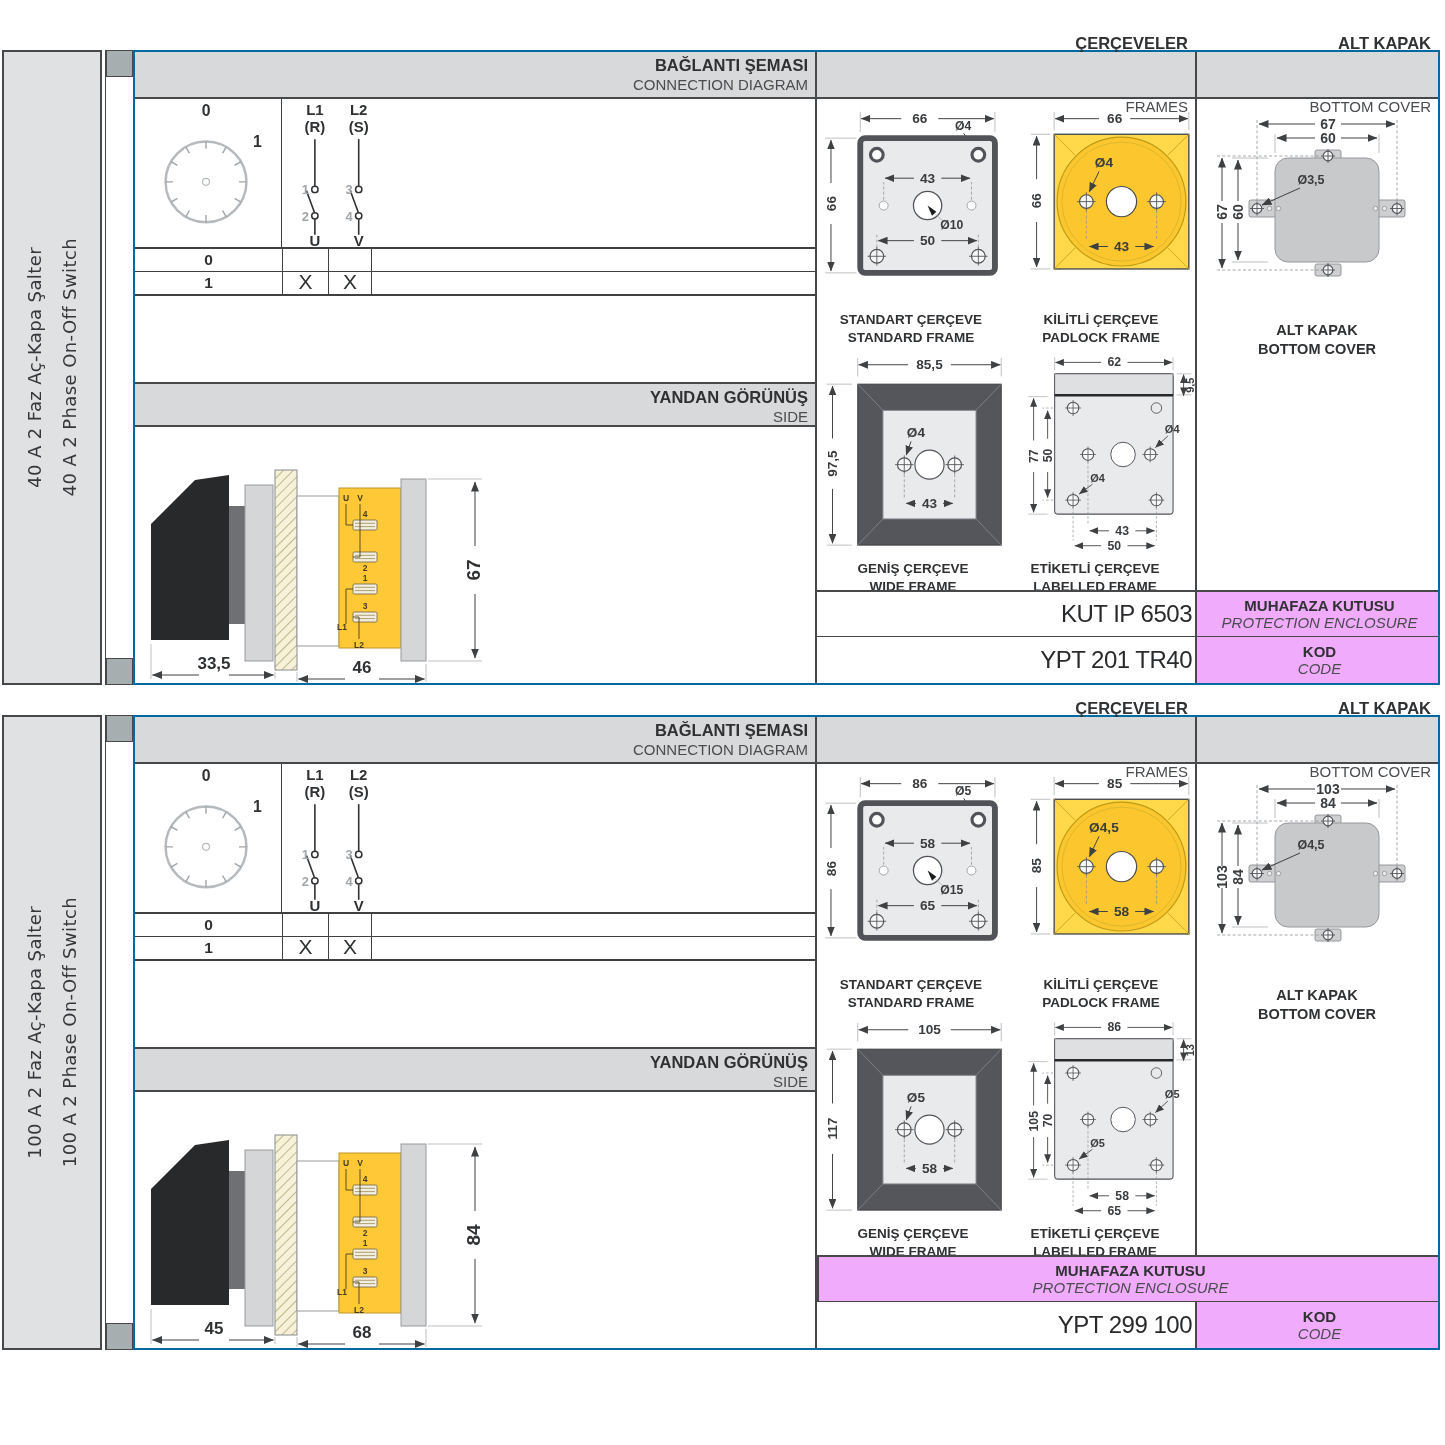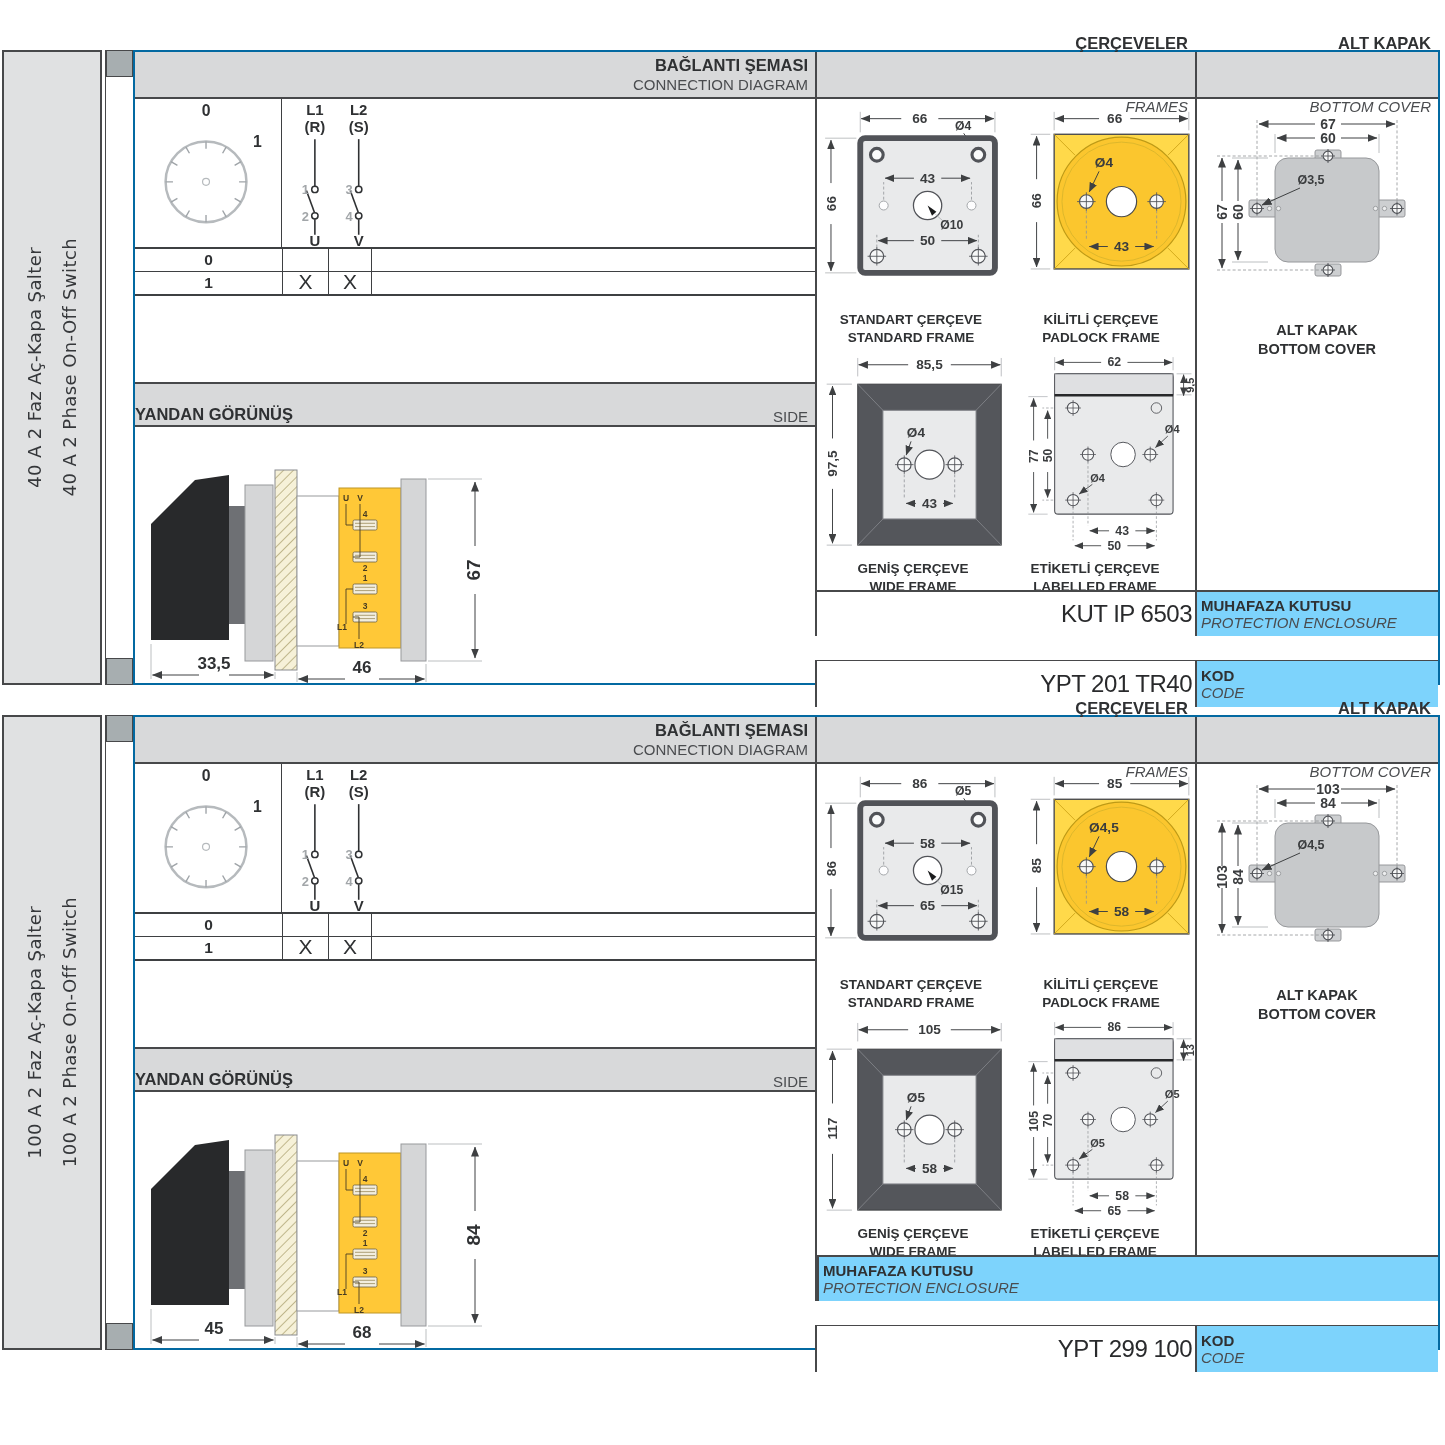--- a/index.html
+++ b/index.html
@@ -18,54 +18,54 @@
       border:1.6px solid #47484A;box-sizing:border-box;}
   .sq.b{bottom:0;}
   
   .main{position:absolute;left:131px;top:0;width:1307px;height:635px;background:#fff;
         border:2px solid #0369a1;box-sizing:border-box;}
   .hdr{position:absolute;top:0;height:47px;background:#D8D9DA;border-bottom:2px solid #47484A;
        box-sizing:border-box;display:flex;flex-direction:column;justify-content:center;
        align-items:flex-end;padding-right:7px;}
   .h-tr{font-weight:700;font-size:16.5px;color:#2F3133;line-height:1.2;}
   .h-en{font-size:15px;color:#4A4C4F;line-height:1.15;}
-  .it{font-style:italic;margin-top:12px;}
+  .it{margin-top:12px;}
   .bl{border-left:2px solid #47484A;gap:32px;}
   
   .dialbox{position:absolute;left:0;top:47px;width:147px;height:148px;
            border-right:1.6px solid #3E4042;box-sizing:border-box;}
   .swsvg{position:absolute;left:147px;top:47px;}
   .ctable{position:absolute;left:0;top:195px;width:680px;border-top:2px solid #3E4042;
           border-bottom:2px solid #3E4042;box-sizing:border-box;}
   .crow{display:flex;height:22px;}
   .crow + .crow{border-top:1.6px solid #3E4042;}
   .c-label{flex:0 0 147px;text-align:center;font-weight:700;font-size:15.5px;line-height:21px;color:#2F3133;}
   .c-cell{flex:0 0 46px;border-left:1.6px solid #3E4042;text-align:center;font-size:21px;
           line-height:20px;color:#2F3133;box-sizing:border-box;}
   .c-cell.v{flex-basis:44px;border-right:1.6px solid #3E4042;}
   .sideband{position:absolute;left:0;top:330px;width:680px;height:45px;background:#D8D9DA;
             border-top:2px solid #47484A;border-bottom:2px solid #47484A;box-sizing:border-box;
-            display:flex;flex-direction:row;justify-content:space-between;align-items:flex-end;padding-right:7px;}
+            display:flex;flex-direction:column;justify-content:flex-end;align-items:flex-end;padding-right:7px;}
   .sideview{position:absolute;left:2px;top:376px;}
   
   .framesbox{position:absolute;left:680px;top:47px;width:380px;height:496px;
              border-left:2px solid #47484A;box-sizing:border-box;}
   .coverbox{position:absolute;left:1060px;top:47px;width:243px;height:491px;
             border-left:2px solid #47484A;box-sizing:border-box;}
   .svgabs{position:absolute;}
   .flabel{position:absolute;text-align:center;font-weight:700;font-size:13.5px;line-height:1.3;color:#2F3133;}
   
   .krow{position:absolute;left:680px;width:623px;display:flex;border-left:2px solid #47484A;
         box-sizing:border-box;background:#fff;}
   .krow.r1{top:538px;height:46px;border-top:2px solid #47484A;}
-  .krow.r2{top:608px;height:47px;border-top:1.6px solid #47484A;}
+  .krow.r2{top:584px;height:47px;border-top:1.6px solid #47484A;}
   .kval{flex:0 0 378px;display:flex;align-items:center;justify-content:flex-end;
         font-size:24px;color:#292A2C;padding-right:3px;letter-spacing:-.5px;box-sizing:border-box;}
-  .kdesc{flex:1;background:#7dd3fc;border-left:2px solid #47484A;box-sizing:border-box;
-         display:flex;flex-direction:column;justify-content:center;padding-left:4px;}
+  .kdesc{flex:1;background:#f0abfc;border-left:2px solid #47484A;box-sizing:border-box;
+         display:flex;flex-direction:column;justify-content:center;padding-left:4px;text-align:center;}
   .kd-tr{font-weight:700;font-size:15px;color:#2F3133;line-height:1.15;}
   .kd-en{font-style:italic;font-size:15px;color:#4A4C4F;line-height:1.15;}
   
   svg text{font-family:"Liberation Sans",sans-serif;fill:#3A3C3E;}
   .t-dim{font-size:14px;font-weight:700;}
   .t-dia{font-size:12.5px;font-weight:700;}
   .t-dim-l{font-size:19px;font-weight:700;fill:#2F3133;}
   .t-dim-m{font-size:17px;font-weight:700;fill:#2F3133;}
   .t-dial{font-size:16px;font-weight:700;fill:#2F3133;}
   .t-pole{font-size:15px;font-weight:700;fill:#2F3133;}

